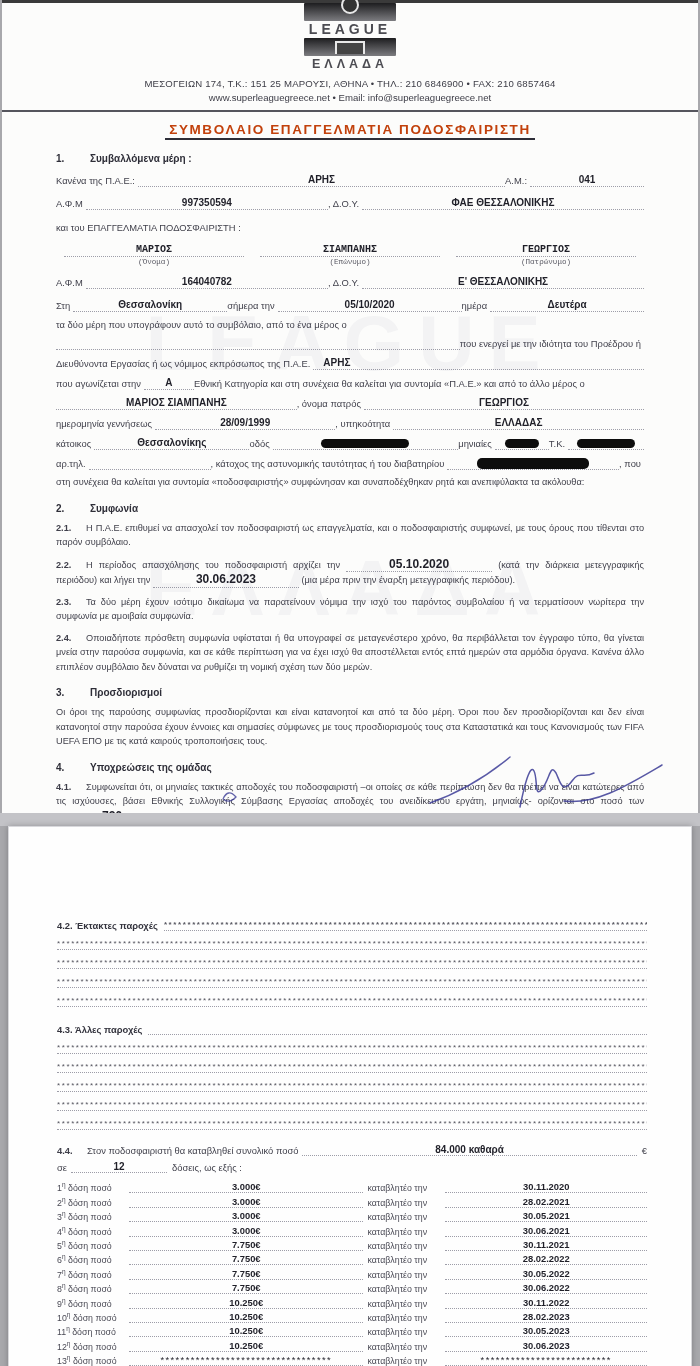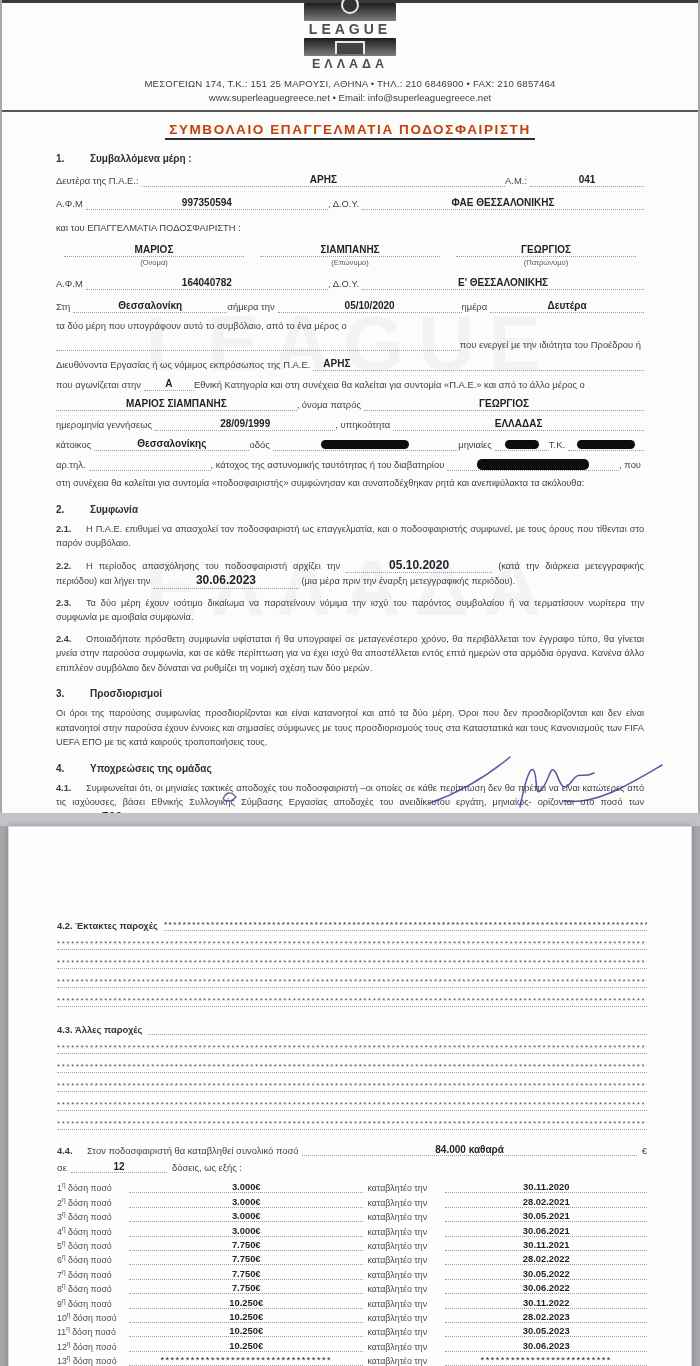--- a/index.html
+++ b/index.html
@@ -36,21 +36,21 @@
   .sec-head .num{width:34px;}
 
   .frow{display:flex;align-items:flex-end;font-size:9.4px;line-height:13px;margin-top:9px;white-space:nowrap;}
   .frow .lbl{padding:0 3px 0 0;}
   .dots{border-bottom:1px dotted #9d9da8;text-align:center;overflow:hidden;min-width:10px;
         padding:0 2px;white-space:nowrap;}
   .dots.left{text-align:left;padding-left:10px;}
   .grow1{flex:1;} .grow12{flex:1.2;} .grow14{flex:1.4;} .grow2{flex:2;}
   b.val{font-size:10px;color:#1f1f28;}
 
-  .names-row{display:flex;margin-top:10px;}
+  .names-row{display:flex;margin-top:10px;font-family:Liberation Mono, monospace;}
   .name-col{flex:1;margin:0 8px;text-align:center;}
   .name-col .nv{border-bottom:1px dotted #9d9da8;font-weight:bold;font-size:10px;color:#1f1f28;padding-bottom:1px;}
   .name-col .cap{font-size:7.6px;color:#5a5a64;margin-top:1px;}
 
   .para{font-size:9.2px;line-height:14.5px;text-align:justify;margin-top:7px;color:#3f3f4a;}
   .para .pnum{font-weight:bold;display:inline-block;width:30px;}
   .inline-dots{display:inline-block;border-bottom:1px dotted #9d9da8;text-align:center;
                font-weight:bold;font-size:12px;color:#1f1f28;padding:0 8px;}
 
   .redact{display:inline-block;background:#0d0d0d;height:9px;border-radius:5px;vertical-align:middle;}
@@ -106,21 +106,21 @@
   <div class="doc-title-wrap">
     <span class="doc-title">ΣΥΜΒΟΛΑΙΟ ΕΠΑΓΓΕΛΜΑΤΙΑ ΠΟΔΟΣΦΑΙΡΙΣΤΗ</span>
   </div>
 
   <div class="sec-head">
     <span class="num">1.</span>
     <span>Συμβαλλόμενα μέρη :</span>
   </div>
 
   <div class="frow">
-    <span class="lbl">Δευτέρα της Π.Α.Ε.:</span>
+    <span class="lbl">Κανένα της Π.Α.Ε.:</span>
     <span class="dots grow2"><b class="val">ΑΡΗΣ</b></span>
     <span class="lbl">Α.Μ.:</span>
     <span class="dots" style="width:110px;"><b class="val">041</b></span>
   </div>
 
   <div class="frow">
     <span class="lbl">Α.Φ.Μ</span>
     <span class="dots grow12"><b class="val">997350594</b></span>
     <span class="lbl">, Δ.Ο.Υ.</span>
     <span class="dots grow14"><b class="val">ΦΑΕ ΘΕΣΣΑΛΟΝΙΚΗΣ</b></span>

